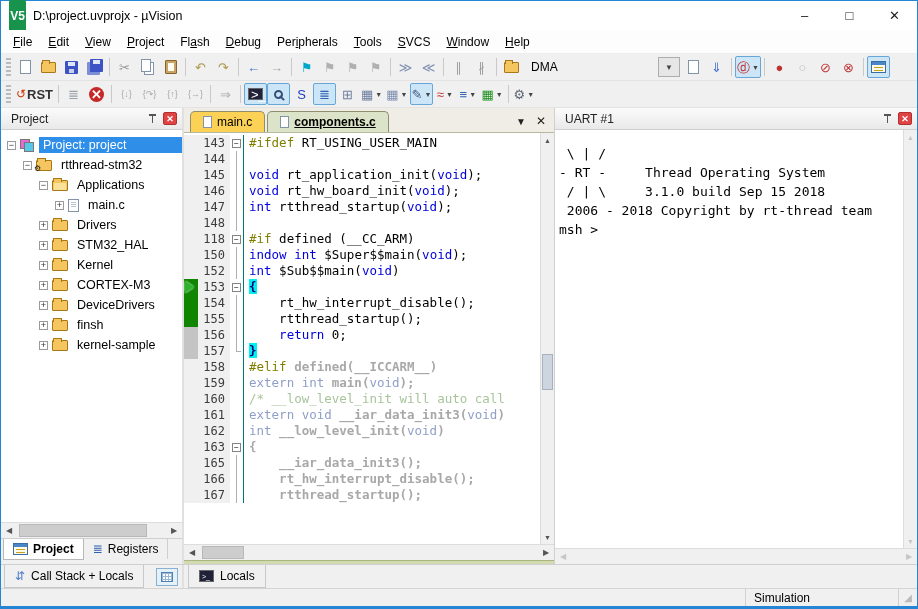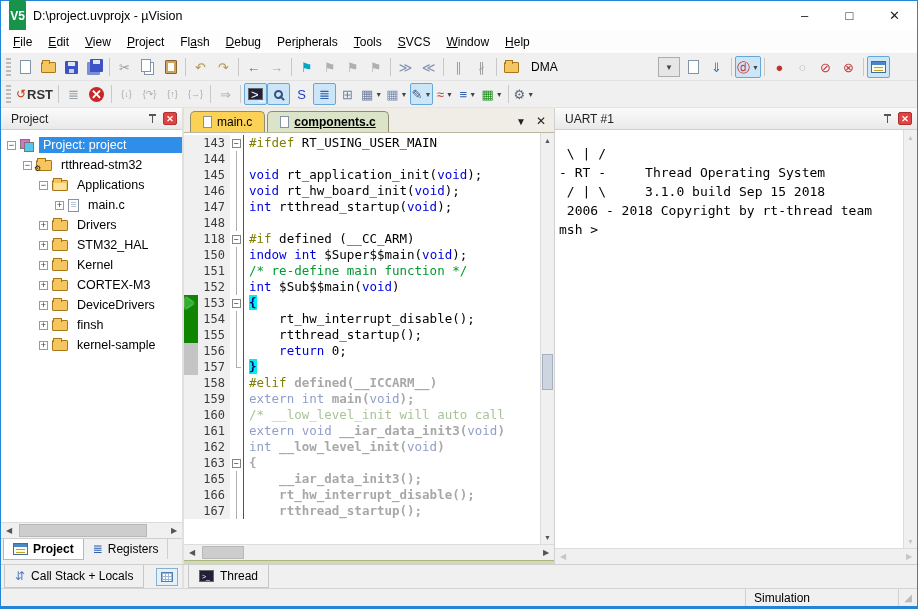--- a/index.html
+++ b/index.html
@@ -456,21 +456,20 @@
       <div class="editor-body">
         <div class="code-area" id="codearea">
             <div class="code-line"><span class="cg"></span><span class="cnum">143</span><span class="cfold"><span class="fold-box">−</span></span><span class="ctext"><span class="sp">#ifdef</span><span class="st"> RT_USING_USER_MAIN</span></span></div>
             <div class="code-line"><span class="cg"></span><span class="cnum">144</span><span class="cfold"><span class="fold-line"></span></span><span class="ctext"></span></div>
             <div class="code-line"><span class="cg"></span><span class="cnum">145</span><span class="cfold"><span class="fold-line"></span></span><span class="ctext"><span class="sk">void</span><span class="st"> rt_application_init(</span><span class="sk">void</span><span class="st">);</span></span></div>
             <div class="code-line"><span class="cg"></span><span class="cnum">146</span><span class="cfold"><span class="fold-line"></span></span><span class="ctext"><span class="sk">void</span><span class="st"> rt_hw_board_init(</span><span class="sk">void</span><span class="st">);</span></span></div>
             <div class="code-line"><span class="cg"></span><span class="cnum">147</span><span class="cfold"><span class="fold-line"></span></span><span class="ctext"><span class="sk">int</span><span class="st"> rtthread_startup(</span><span class="sk">void</span><span class="st">);</span></span></div>
             <div class="code-line"><span class="cg"></span><span class="cnum">148</span><span class="cfold"><span class="fold-line"></span></span><span class="ctext"></span></div>
             <div class="code-line"><span class="cg"></span><span class="cnum">118</span><span class="cfold"><span class="fold-box">−</span></span><span class="ctext"><span class="sp">#if</span><span class="st"> defined (__CC_ARM)</span></span></div>
             <div class="code-line"><span class="cg"></span><span class="cnum">150</span><span class="cfold"><span class="fold-line"></span></span><span class="ctext"><span class="sk">indow</span><span class="st"> </span><span class="sk">int</span><span class="st"> $Super$$main(</span><span class="sk">void</span><span class="st">);</span></span></div>
-            <div class="code-line"><span class="cg"></span><span class="cnum">151</span><span class="cfold"><span class="fold-line"></span></span><span class="ctext"><span class="sc">/* re-define main function */</span></span></div>
             <div class="code-line"><span class="cg"></span><span class="cnum">152</span><span class="cfold"><span class="fold-line"></span></span><span class="ctext"><span class="sk">int</span><span class="st"> $Sub$$main(</span><span class="sk">void</span><span class="st">)</span></span></div>
             <div class="code-line"><span class="cg g"><span class="arrow"></span></span><span class="cnum">153</span><span class="cfold"><span class="fold-box">−</span></span><span class="ctext"><span class="shb">{</span></span></div>
             <div class="code-line"><span class="cg g"></span><span class="cnum">154</span><span class="cfold"><span class="fold-line"></span></span><span class="ctext"><span class="st">    rt_hw_interrupt_disable();</span></span></div>
             <div class="code-line"><span class="cg g"></span><span class="cnum">155</span><span class="cfold"><span class="fold-line"></span></span><span class="ctext"><span class="st">    rtthread_startup();</span></span></div>
             <div class="code-line"><span class="cg y"></span><span class="cnum">156</span><span class="cfold"><span class="fold-line"></span></span><span class="ctext"><span class="st">    </span><span class="sk">return</span><span class="st"> 0;</span></span></div>
             <div class="code-line"><span class="cg y"></span><span class="cnum">157</span><span class="cfold"><span class="fold-end"></span></span><span class="ctext"><span class="shb">}</span></span></div>
             <div class="code-line"><span class="cg"></span><span class="cnum">158</span><span class="cfold"></span><span class="ctext"><span class="sp">#elif</span><span class="sit"> defined(__ICCARM__)</span></span></div>
             <div class="code-line"><span class="cg"></span><span class="cnum">159</span><span class="cfold"></span><span class="ctext"><span class="sik">extern int</span><span class="sit"> main(</span><span class="sik">void</span><span class="sit">);</span></span></div>
             <div class="code-line"><span class="cg"></span><span class="cnum">160</span><span class="cfold"></span><span class="ctext"><span class="sic">/* __low_level_init will auto call</span></span></div>
             <div class="code-line"><span class="cg"></span><span class="cnum">161</span><span class="cfold"></span><span class="ctext"><span class="sik">extern void</span><span class="sit"> __iar_data_init3(</span><span class="sik">void</span><span class="sit">)</span></span></div>
@@ -528,21 +527,21 @@
         <span class="gi" style="color:#4a78c8;">⇵</span>
         <span>Call Stack + Locals</span>
       </div>
       <div class="bb-icon-btn">
           <span class="grid-ic"></span>
         </div>
     </div>
     <div style="padding-left:4px; display:flex; align-items:stretch;">
       <div class="bb-tab">
         <span class="mi mi-console"></span>
-        <span>Thread</span>
+        <span>Locals</span>
       </div>
     </div>
   </div>
 
   <div class="statusbar">
     <div class="sb-fill"></div>
     <div class="sb-sep"></div>
     <div class="sb-sim">Simulation</div>
     <div class="sb-sep"></div>
     <div class="sb-grip">◢</div>

